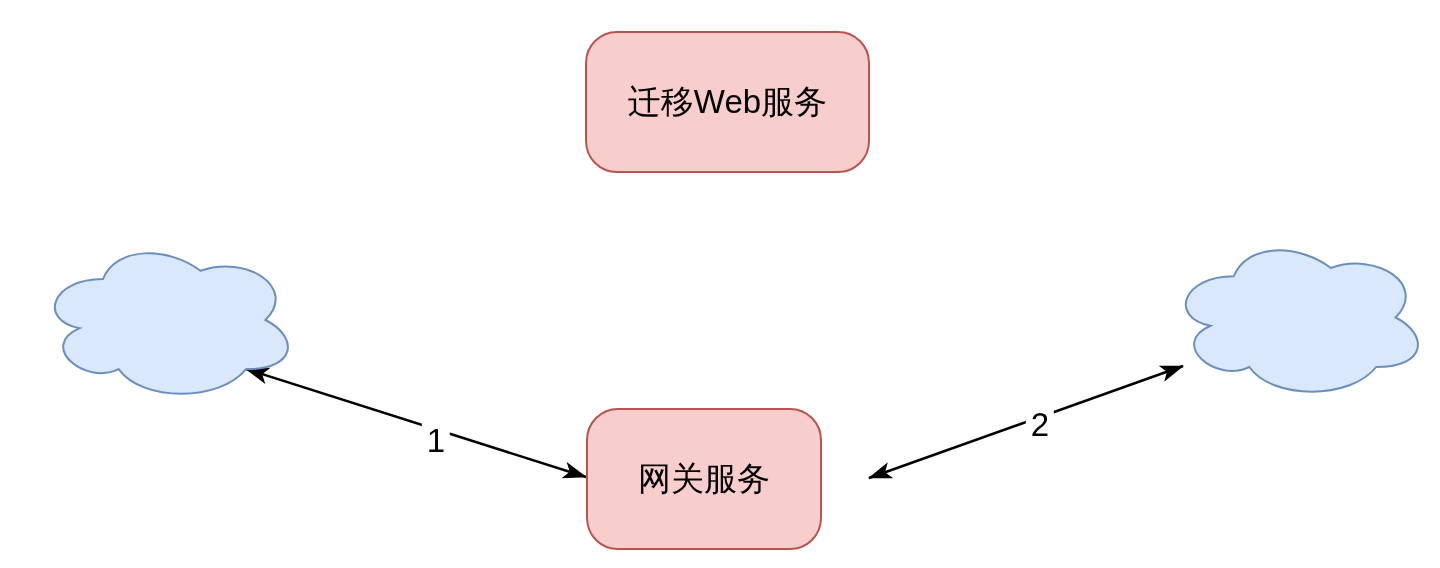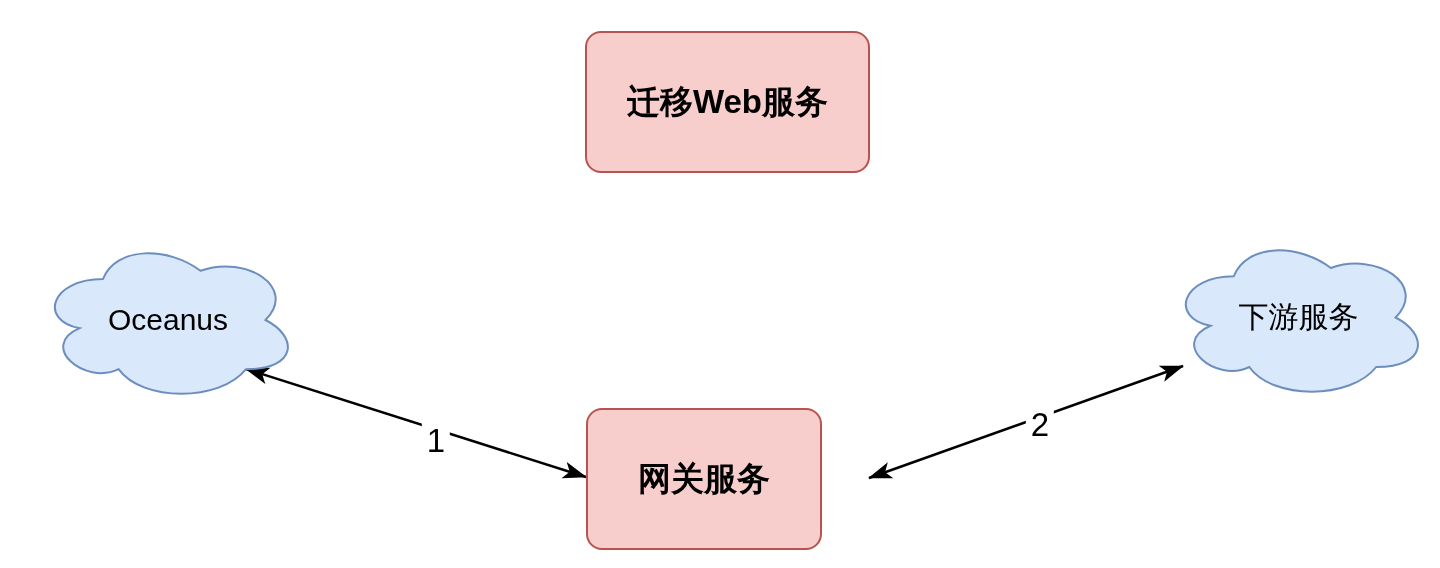--- a/index.html
+++ b/index.html
@@ -23,28 +23,27 @@
   }
   .edge-line {
     stroke-width: 2.5;
     fill: none;
   }
   .node-rect {
     position: absolute;
     box-sizing: border-box;
     background: #f8cecc;
     border: 2px solid #b85450;
-    border-radius: 16px;
+    border-radius: 32px;
     display: flex;
     align-items: center;
     justify-content: center;
     font-size: 33px;
     line-height: 1.2;
     text-align: center;
-    font-weight: bold;
   }
   #node-migrate { left: 585px; top: 31px;  width: 285px; height: 142px; }
   #node-gateway { left: 586px; top: 408px; width: 236px; height: 142px; }
   .cloud-svg {
     position: absolute;
     overflow: visible;
   }
   .cloud-path {
     stroke: #6c8ebf;
     stroke-width: 2;
@@ -87,26 +86,24 @@
         <path d="M0,0 L24,8.5 L0,17 L6,8.5 Z" fill="#000000"></path>
       </marker>
     </defs>
     <line class="edge-line" x1="246" y1="369" x2="586" y2="477" marker-start="url(#arrow-start)" marker-end="url(#arrow-end)" stroke="#000000"></line>
     <line class="edge-line" x1="869" y1="478" x2="1183" y2="366" marker-start="url(#arrow-start)" marker-end="url(#arrow-end)" stroke="#000000"></line>
   </svg>
 
   <svg id="cloud-oceanus" class="cloud-svg" viewBox="0 0 260 164" preserveAspectRatio="none">
     <path class="cloud-path" d="M65,41 C13,41 0,82 41.6,90.2 C0,108.2 46.8,147.6 80.6,131.2 C104,164 182,164 208,131.2 C260,131.2 260,98.4 227.5,82 C260,49.2 208,16.4 162.5,32.8 C130,8.2 78,8.2 65,41 Z" fill="#dae8fc"></path>
   </svg>
-  <div id="label-oceanus" class="cloud-label">Oceanus</div>
 
   <svg id="cloud-downstream" class="cloud-svg" viewBox="0 0 260 164" preserveAspectRatio="none">
     <path class="cloud-path" d="M65,41 C13,41 0,82 41.6,90.2 C0,108.2 46.8,147.6 80.6,131.2 C104,164 182,164 208,131.2 C260,131.2 260,98.4 227.5,82 C260,49.2 208,16.4 162.5,32.8 C130,8.2 78,8.2 65,41 Z" fill="#dae8fc"></path>
   </svg>
-  <div id="label-downstream" class="cloud-label">下游服务</div>
 
   <div id="node-migrate" class="node-rect">
     <span>迁移Web服务</span>
   </div>
 
   <div id="node-gateway" class="node-rect">
     <span>网关服务</span>
   </div>
 
   <div id="edge-label-1" class="edge-label">1</div>

